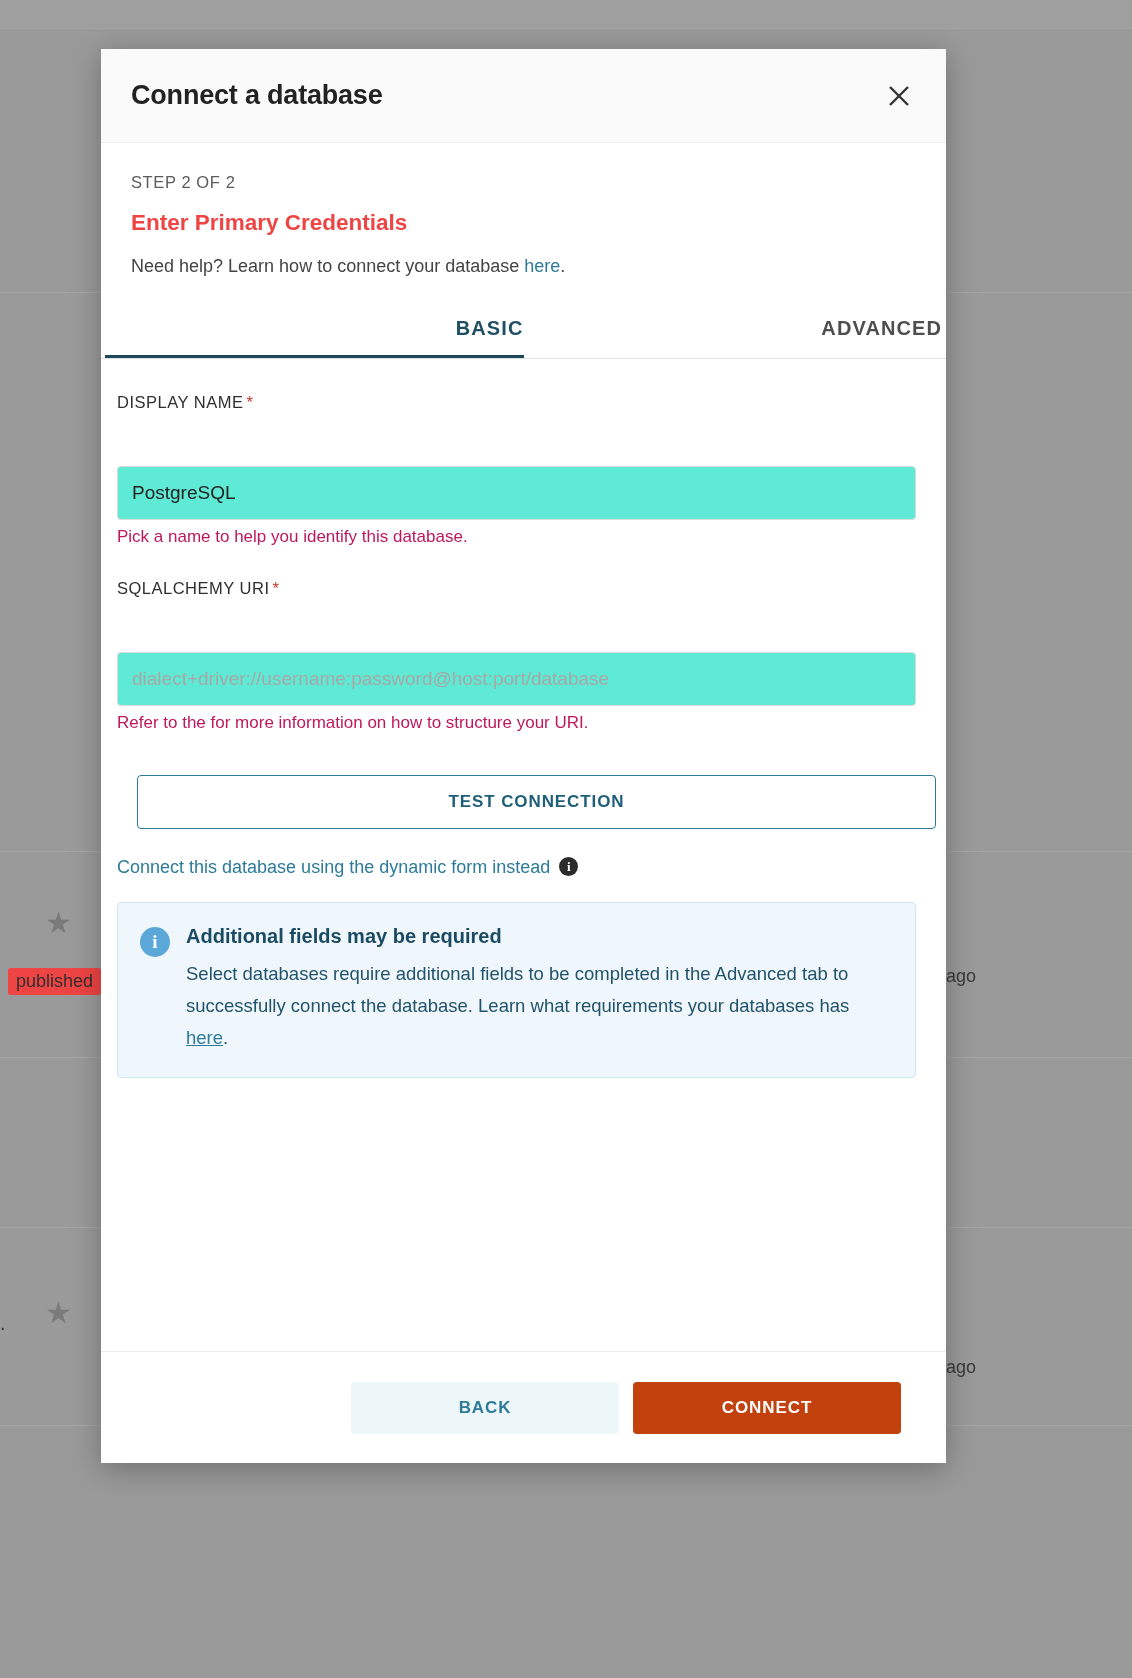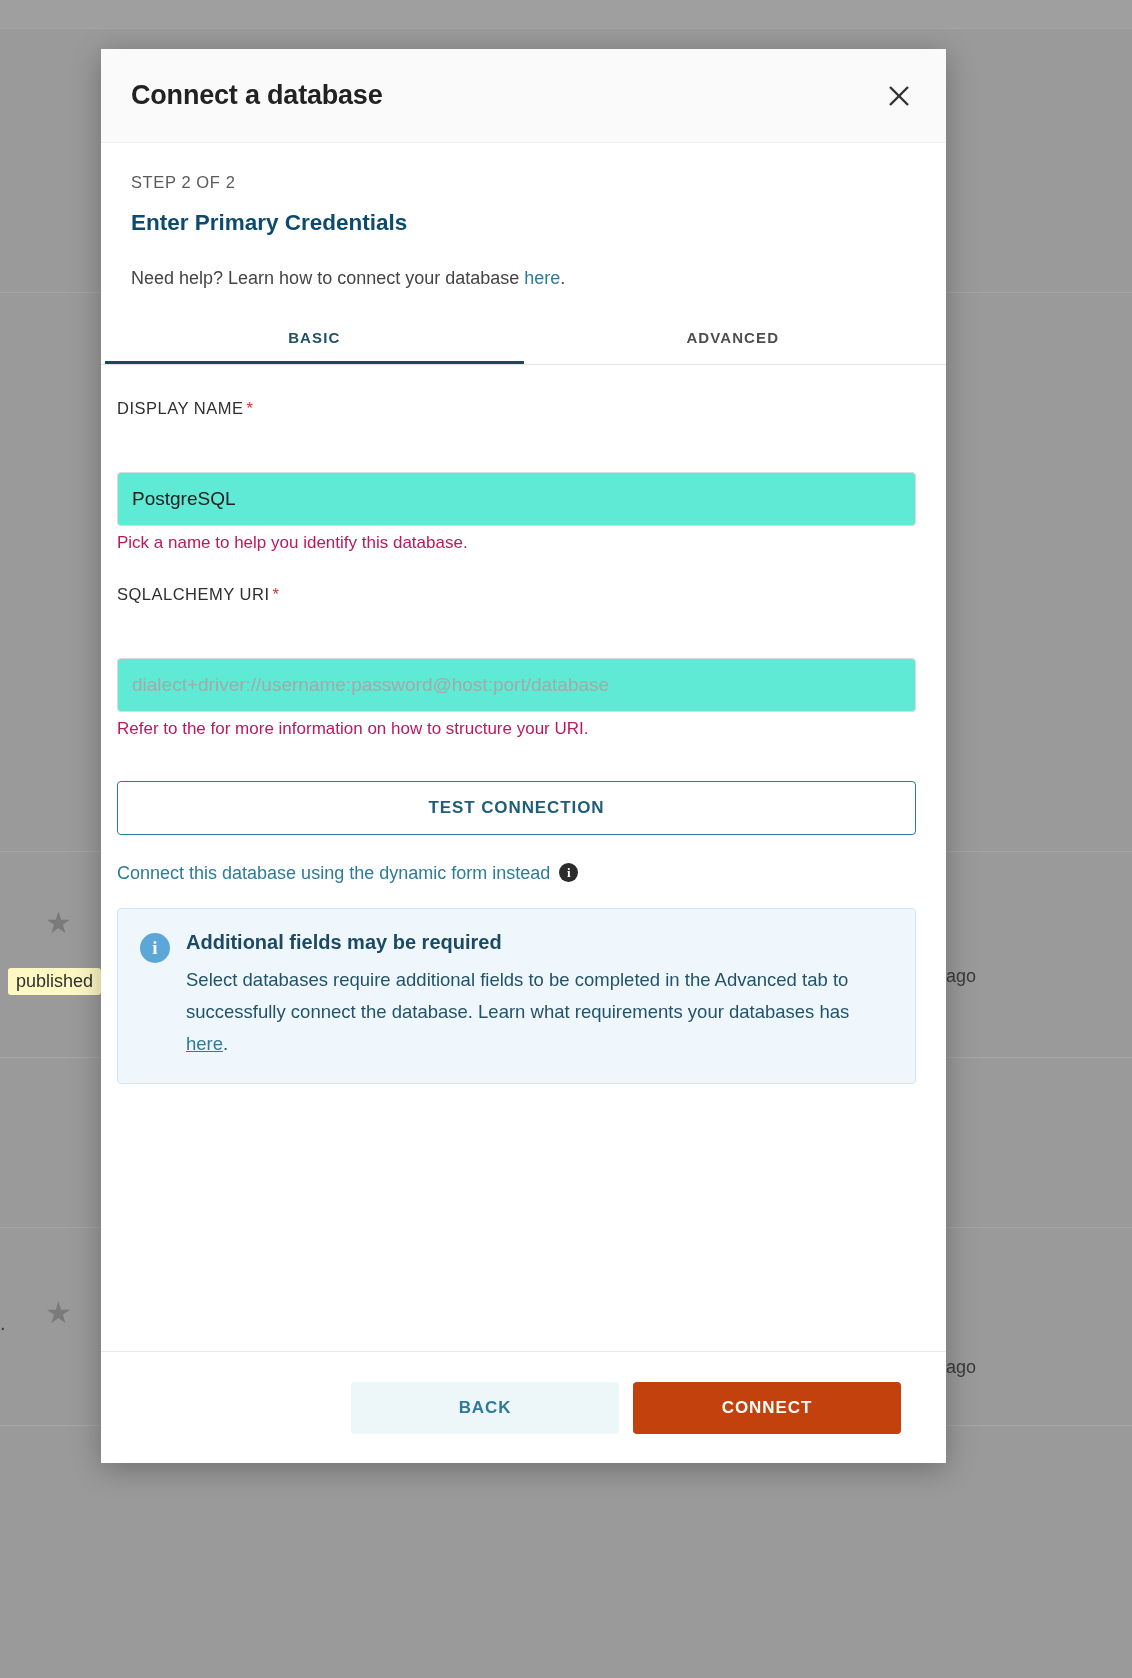--- a/index.html
+++ b/index.html
@@ -118,22 +118,22 @@
   }
   .step-label {
     font-size: 16.5px;
     letter-spacing: 0.6px;
     color: #5b5b5b;
     margin-bottom: 18px;
   }
   .step-heading {
     font-size: 22.5px;
     font-weight: bold;
-    color: #0c4a6e;
-    margin-bottom: 32px;
+    color: #ef4444;
+    margin-bottom: 20px;
   }
   .help-line {
     font-size: 18px;
     color: #444444;
     margin-bottom: 26px;
   }
   .link {
     color: #2d7b99;
     text-decoration: none;
     cursor: pointer;
@@ -143,22 +143,22 @@
   }
 
   .tabs {
     display: flex;
     border-bottom: 1px solid #e2e2e2;
     padding: 0 4px;
     margin: 0 0 0 0;
   }
   .tab {
     flex: 1 1 0;
-    text-align: center;
-    font-size: 15px;
+    text-align: right;
+    font-size: 20px;
     letter-spacing: 1.1px;
     padding: 14px 0 18px 0;
     color: #4e4e4e;
     cursor: pointer;
     font-weight: bold;
   }
   .tab.active {
     color: #1f4f63;
     box-shadow: inset 0 -3px 0 0 #20465a;
   }
@@ -210,20 +210,21 @@
     background: #ffffff;
     border: 1px solid #2d7b99;
     border-radius: 4px;
     color: #1f5e78;
     font-size: 17px;
     letter-spacing: 0.9px;
     font-weight: bold;
     cursor: pointer;
     font-family: "Liberation Sans", sans-serif;
     margin-top: 10px;
+    margin-left: 20px;
   }
 
   .dynamic-row {
     display: flex;
     gap: 9px;
     margin-top: 28px;
     font-size: 18px;
   }
   .info-dark {
     width: 19px;
@@ -320,21 +321,21 @@
 
   <div class="bg-row-icons" style="left:45px; top:908px;">
     <span class="star-glyph">★</span>
     <span class="kebab-glyph">⋮</span>
   </div>
   <div class="bg-row-icons" style="left:45px; top:1298px;">
     <span class="star-glyph">★</span>
     <span class="kebab-glyph">⋮</span>
   </div>
 
-  <div class="bg-text" style="left:8px; top:968px; background:#fef9c3; padding:3px 8px; border-radius:3px;">published</div>
+  <div class="bg-text" style="left:8px; top:968px; background:#ef4444; padding:3px 8px; border-radius:3px;">published</div>
   <div class="bg-dot" style="left:0px; top:1312px;">.</div>
 
   <div class="bg-text right" style="left:946px; top:966px;">ago</div>
   <div class="bg-text right" style="left:946px; top:1357px;">ago</div>
 </div>
 
 <div id="modal">
 
   <div class="modal-header">
     <div class="modal-title">Connect a database</div>

